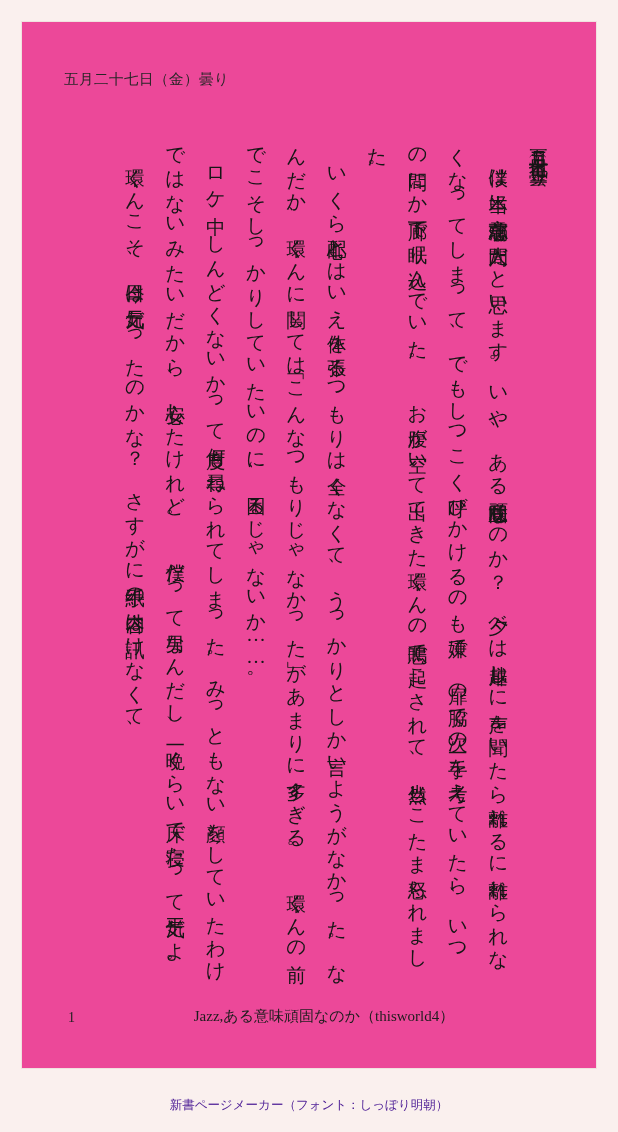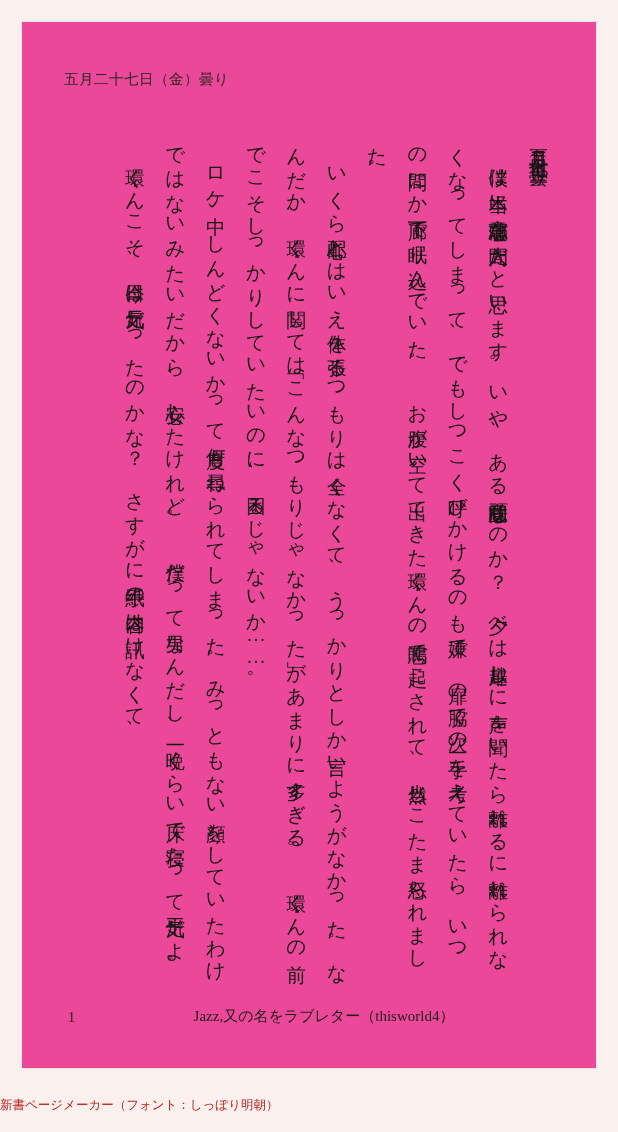--- a/index.html
+++ b/index.html
@@ -93,23 +93,23 @@
     font-size: 15px;
     color: #1d1d1d;
     padding-left: 30px;
   }
 
   .site-credit {
     position: absolute;
     left: 0;
     right: 0;
     bottom: 18px;
-    text-align: left;
+    text-align: center;
     font-size: 12.5px;
-    color: #b91c1c;
+    color: #4c1d95;
     font-family: "Liberation Serif", "DejaVu Serif", serif;
   }
 </style>
 </head>
 <body>
 
 <div class="page">
 
   <div class="page-header">五月二十七日（金）曇り</div>
 
@@ -118,18 +118,18 @@
       <p class="title">五月二十七日（金）曇り</p>
       <p>僕は本当に意志薄弱な人間だと思います。いや、ある意味頑固なのか？　夕べは扉越しに声を聞いたら離れるに離れられなくなってしまって、でもしつこく呼びかけるのも嫌で、扉の脇で次の一手を考えていたら、いつの間にか廊下で眠り込んでいた。　お腹が空いて出てきた環くんの悲鳴で起こされて、当然しこたま怒られました。</p>
       <p>いくら心配とはいえ体を張るつもりは全くなくて、うっかりとしか言いようがなかった。なんだか、環くんに関しては「こんなつもりじゃなかった」があまりに多すぎる。　環くんの前でこそしっかりしていたいのに、困るじゃないか……。</p>
       <p>ロケ中、しんどくないかって何度も尋ねられてしまった。みっともない顔をしていたわけではないみたいだから、安心したけれど。　僕だって男なんだし、一晩くらい床で寝たって平気だよ。</p>
       <p>環くんこそ、今日は元気だったのかな？　さすがに手紙の内容は訊けなくて、</p>
     </div>
   </div>
 
   <div class="page-footer">
     <div class="folio">1</div>
-    <div class="runtitle">Jazz,又の名をラブレター（thisworld4）</div>
+    <div class="runtitle">Jazz,ある意味頑固なのか（thisworld4）</div>
   </div>
 
 </div>
 
 <div class="site-credit">新書ページメーカー（フォント：しっぽり明朝）</div>
 
 </body></html>

